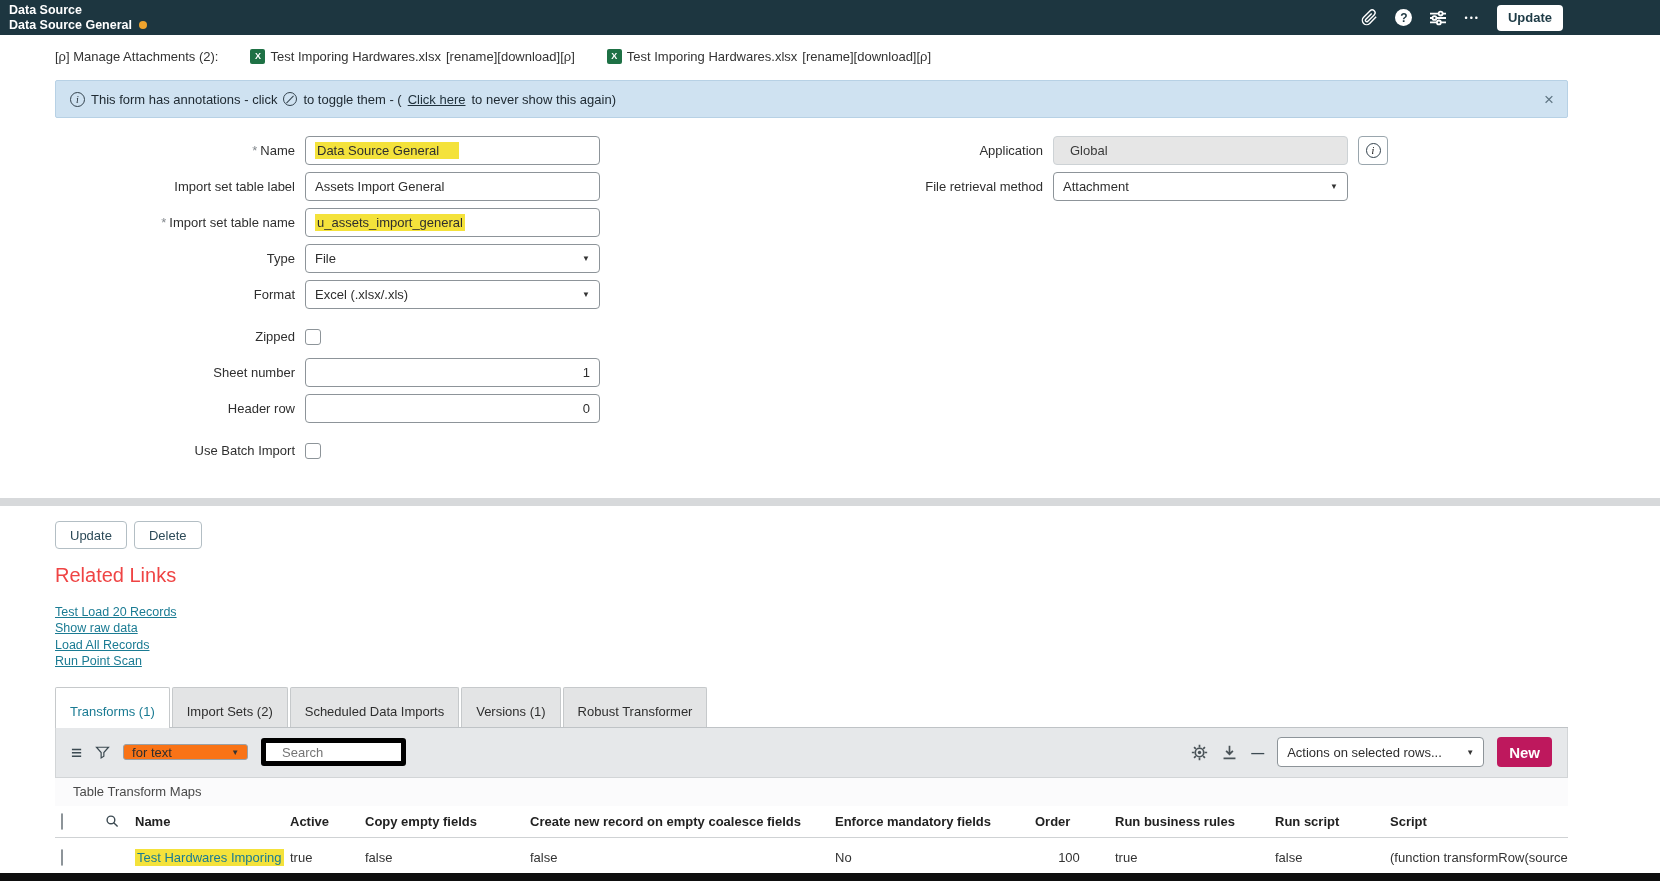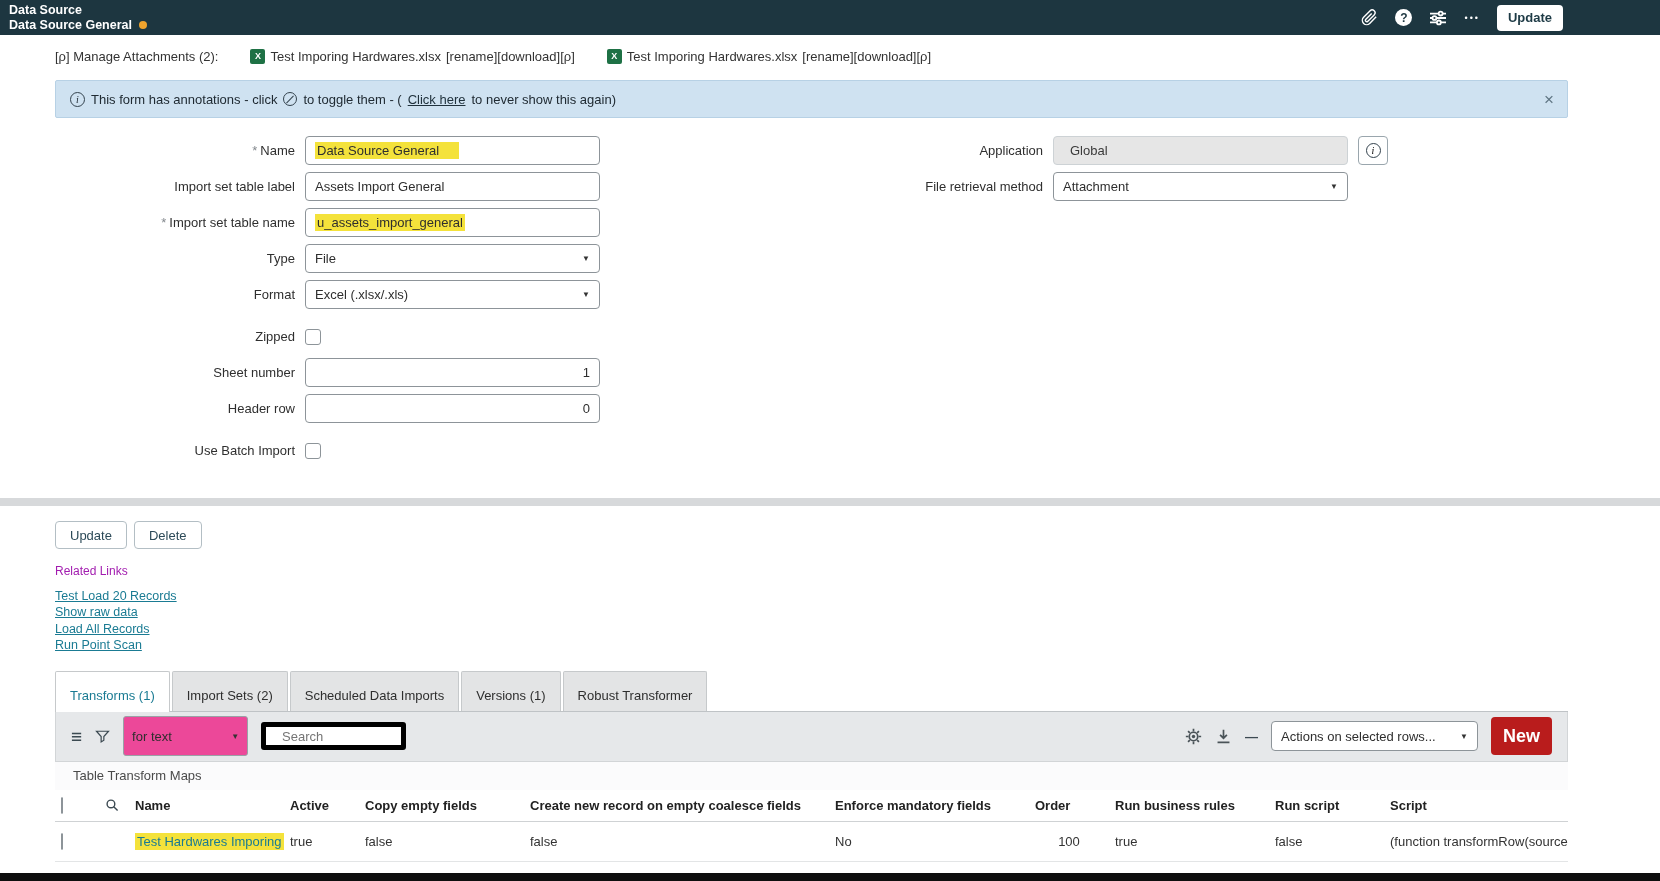--- a/index.html
+++ b/index.html
@@ -70,44 +70,44 @@
     margin-left:10px; display:flex; align-items:center; justify-content:center; cursor:pointer; }
 
   
   .section-divider { height:8px; background:#d7d9db; margin-top:26px; }
 
   
   .lower { padding:0 92px 0 55px; }
   .btn-row { margin-top:15px; display:flex; gap:7px; }
   .btn { height:28px; padding:0 14px; background:#fff; border:1px solid #b3bec4; border-radius:4px;
     color:#2c4a58; font-size:13px; font-family:"Liberation Sans",sans-serif; cursor:pointer; }
-  .related-title { margin-top:15px; font-size:12px; color:#a21caf; font-weight:normal; }
+  .related-title { margin-top:15px; font-size:20px; color:#ef4444; font-weight:normal; }
   .rlinks { margin-top:6px; }
   .rlinks a { display:block; color:#1a7b93; text-decoration:underline; line-height:16.5px; font-size:12.5px; cursor:pointer; }
 
   
   .tabs { margin-top:17px; display:flex; border-bottom:1px solid #bfc3c6; align-items:flex-end; }
   .tab { padding:16px 14px 8px; background:#e3e4e5; border:1px solid #c6c9cb; border-bottom:none;
     margin-right:2px; color:#2e2e2e; border-radius:2px 2px 0 0; cursor:pointer; white-space:nowrap; }
   .tab.active { background:#fff; color:#1a7b93; margin-bottom:-1px; padding-bottom:9px; }
 
   
   .list-toolbar { height:50px; background:#e6e8ea; border:1px solid #d2d5d7; border-top:none;
     display:flex; align-items:center; padding:0 15px; gap:13px; }
   .hamburger { font-size:19px; color:#3c4a52; cursor:pointer; line-height:1; }
-  .mini-select { width:125px; height:40px; background:#ec4899; border:1px solid #9aa1a6; border-radius:3px;
+  .mini-select { width:125px; height:16px; background:#f97316; border:1px solid #9aa1a6; border-radius:3px;
     display:flex; align-items:center; justify-content:space-between; padding:0 8px; cursor:pointer; }
   .search-input { width:145px; height:28px; border:5px solid #000000; border-radius:3px; padding:0 16px;
     font-family:"Liberation Sans",sans-serif; font-size:13px; }
   .toolbar-spacer { flex:1; }
   .minus { color:#3c4a52; font-weight:bold; cursor:pointer; }
   .actions-select { width:207px; height:30px; background:#fff; border:1px solid #8d9499; border-radius:4px;
     display:flex; align-items:center; justify-content:space-between; padding:0 9px; cursor:pointer; }
-  .new-btn { background:#b91c1c; color:#fff; border:none; border-radius:4px; height:38px; padding:0 12px;
-    font-weight:bold; font-size:18px; font-family:"Liberation Sans",sans-serif; cursor:pointer; }
+  .new-btn { background:#be185d; color:#fff; border:none; border-radius:4px; height:30px; padding:0 12px;
+    font-weight:bold; font-size:15px; font-family:"Liberation Sans",sans-serif; cursor:pointer; }
 
   
   .list-caption { height:28px; display:flex; align-items:center; padding:0 18px; color:#4a4a4a; background:#fbfbfc; }
   table.list { width:100%; border-collapse:collapse; font-size:13px; table-layout:fixed; }
   table.list th { text-align:left; font-weight:bold; padding:8px 6px; border-bottom:1px solid #cfd2d4;
     color:#222; overflow:hidden; white-space:nowrap; }
   table.list td { padding:12px 6px; border-bottom:1px solid #e3e5e6; color:#333;
     overflow:hidden; white-space:nowrap; }
   th.num, td.num { text-align:center; padding-right:22px; }
   .row-link { color:#1a7b93; cursor:pointer; }

